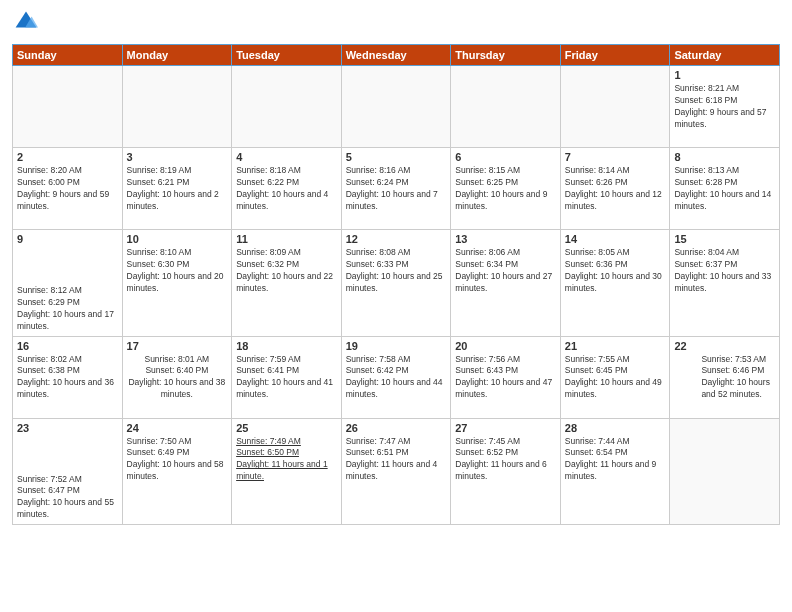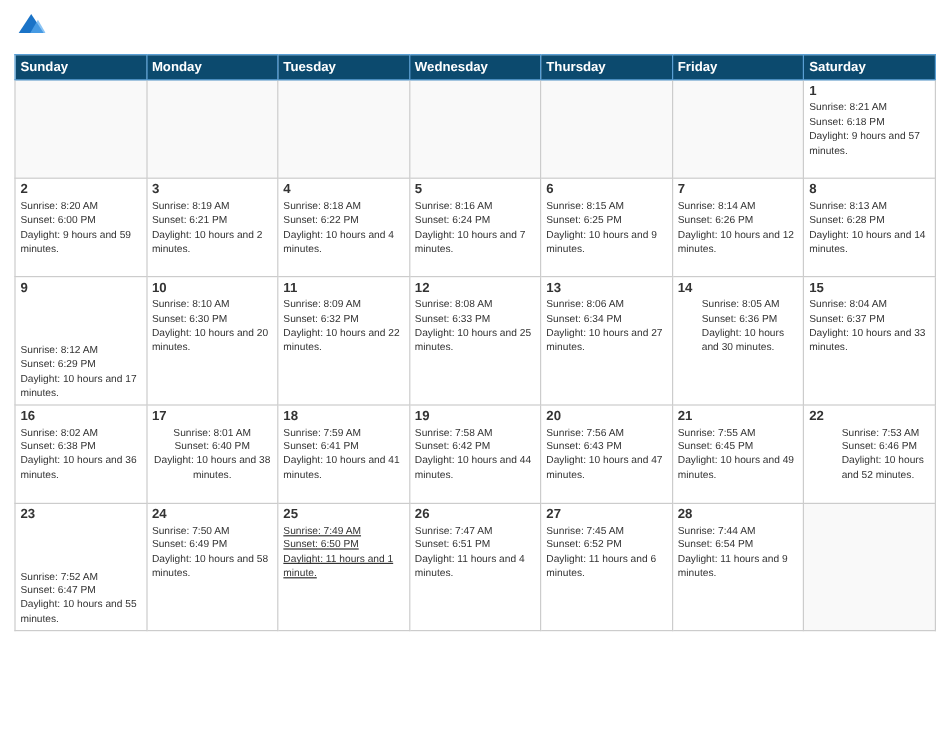--- a/index.html
+++ b/index.html
@@ -50,21 +50,21 @@
     .subtitle {
       font-size: 13px;
       color: #555;
     }
     .calendar {
       width: 100%;
       border-collapse: collapse;
       table-layout: fixed;
     }
     .calendar th {
-      background: #0c4a6e;
+      background: #c2410c;
       color: #fff;
       font-size: 11px;
       font-weight: bold;
       padding: 4px 4px;
       text-align: left;
       border: 1px solid #5a9fd4;
     }
     .calendar td {
       border: 1px solid #ccc;
       vertical-align: top;
@@ -211,21 +211,21 @@
 Daylight: 10 hours and 25 minutes.</div>
           </td>
           <td>
             <span class="day-num">13</span>
             <div class="day-info" style="white-space: pre-line;">Sunrise: 8:06 AM
 Sunset: 6:34 PM
 Daylight: 10 hours and 27 minutes.</div>
           </td>
           <td>
             <span class="day-num">14</span>
-            <div class="day-info" style="white-space: pre-line; margin-left: 20px;">Sunrise: 8:05 AM
+            <div class="day-info" style="white-space: pre-line;">Sunrise: 8:05 AM
 Sunset: 6:36 PM
 Daylight: 10 hours and 30 minutes.</div>
           </td>
           <td>
             <span class="day-num">15</span>
             <div class="day-info" style="white-space: pre-line;">Sunrise: 8:04 AM
 Sunset: 6:37 PM
 Daylight: 10 hours and 33 minutes.</div>
           </td>
         </tr>

